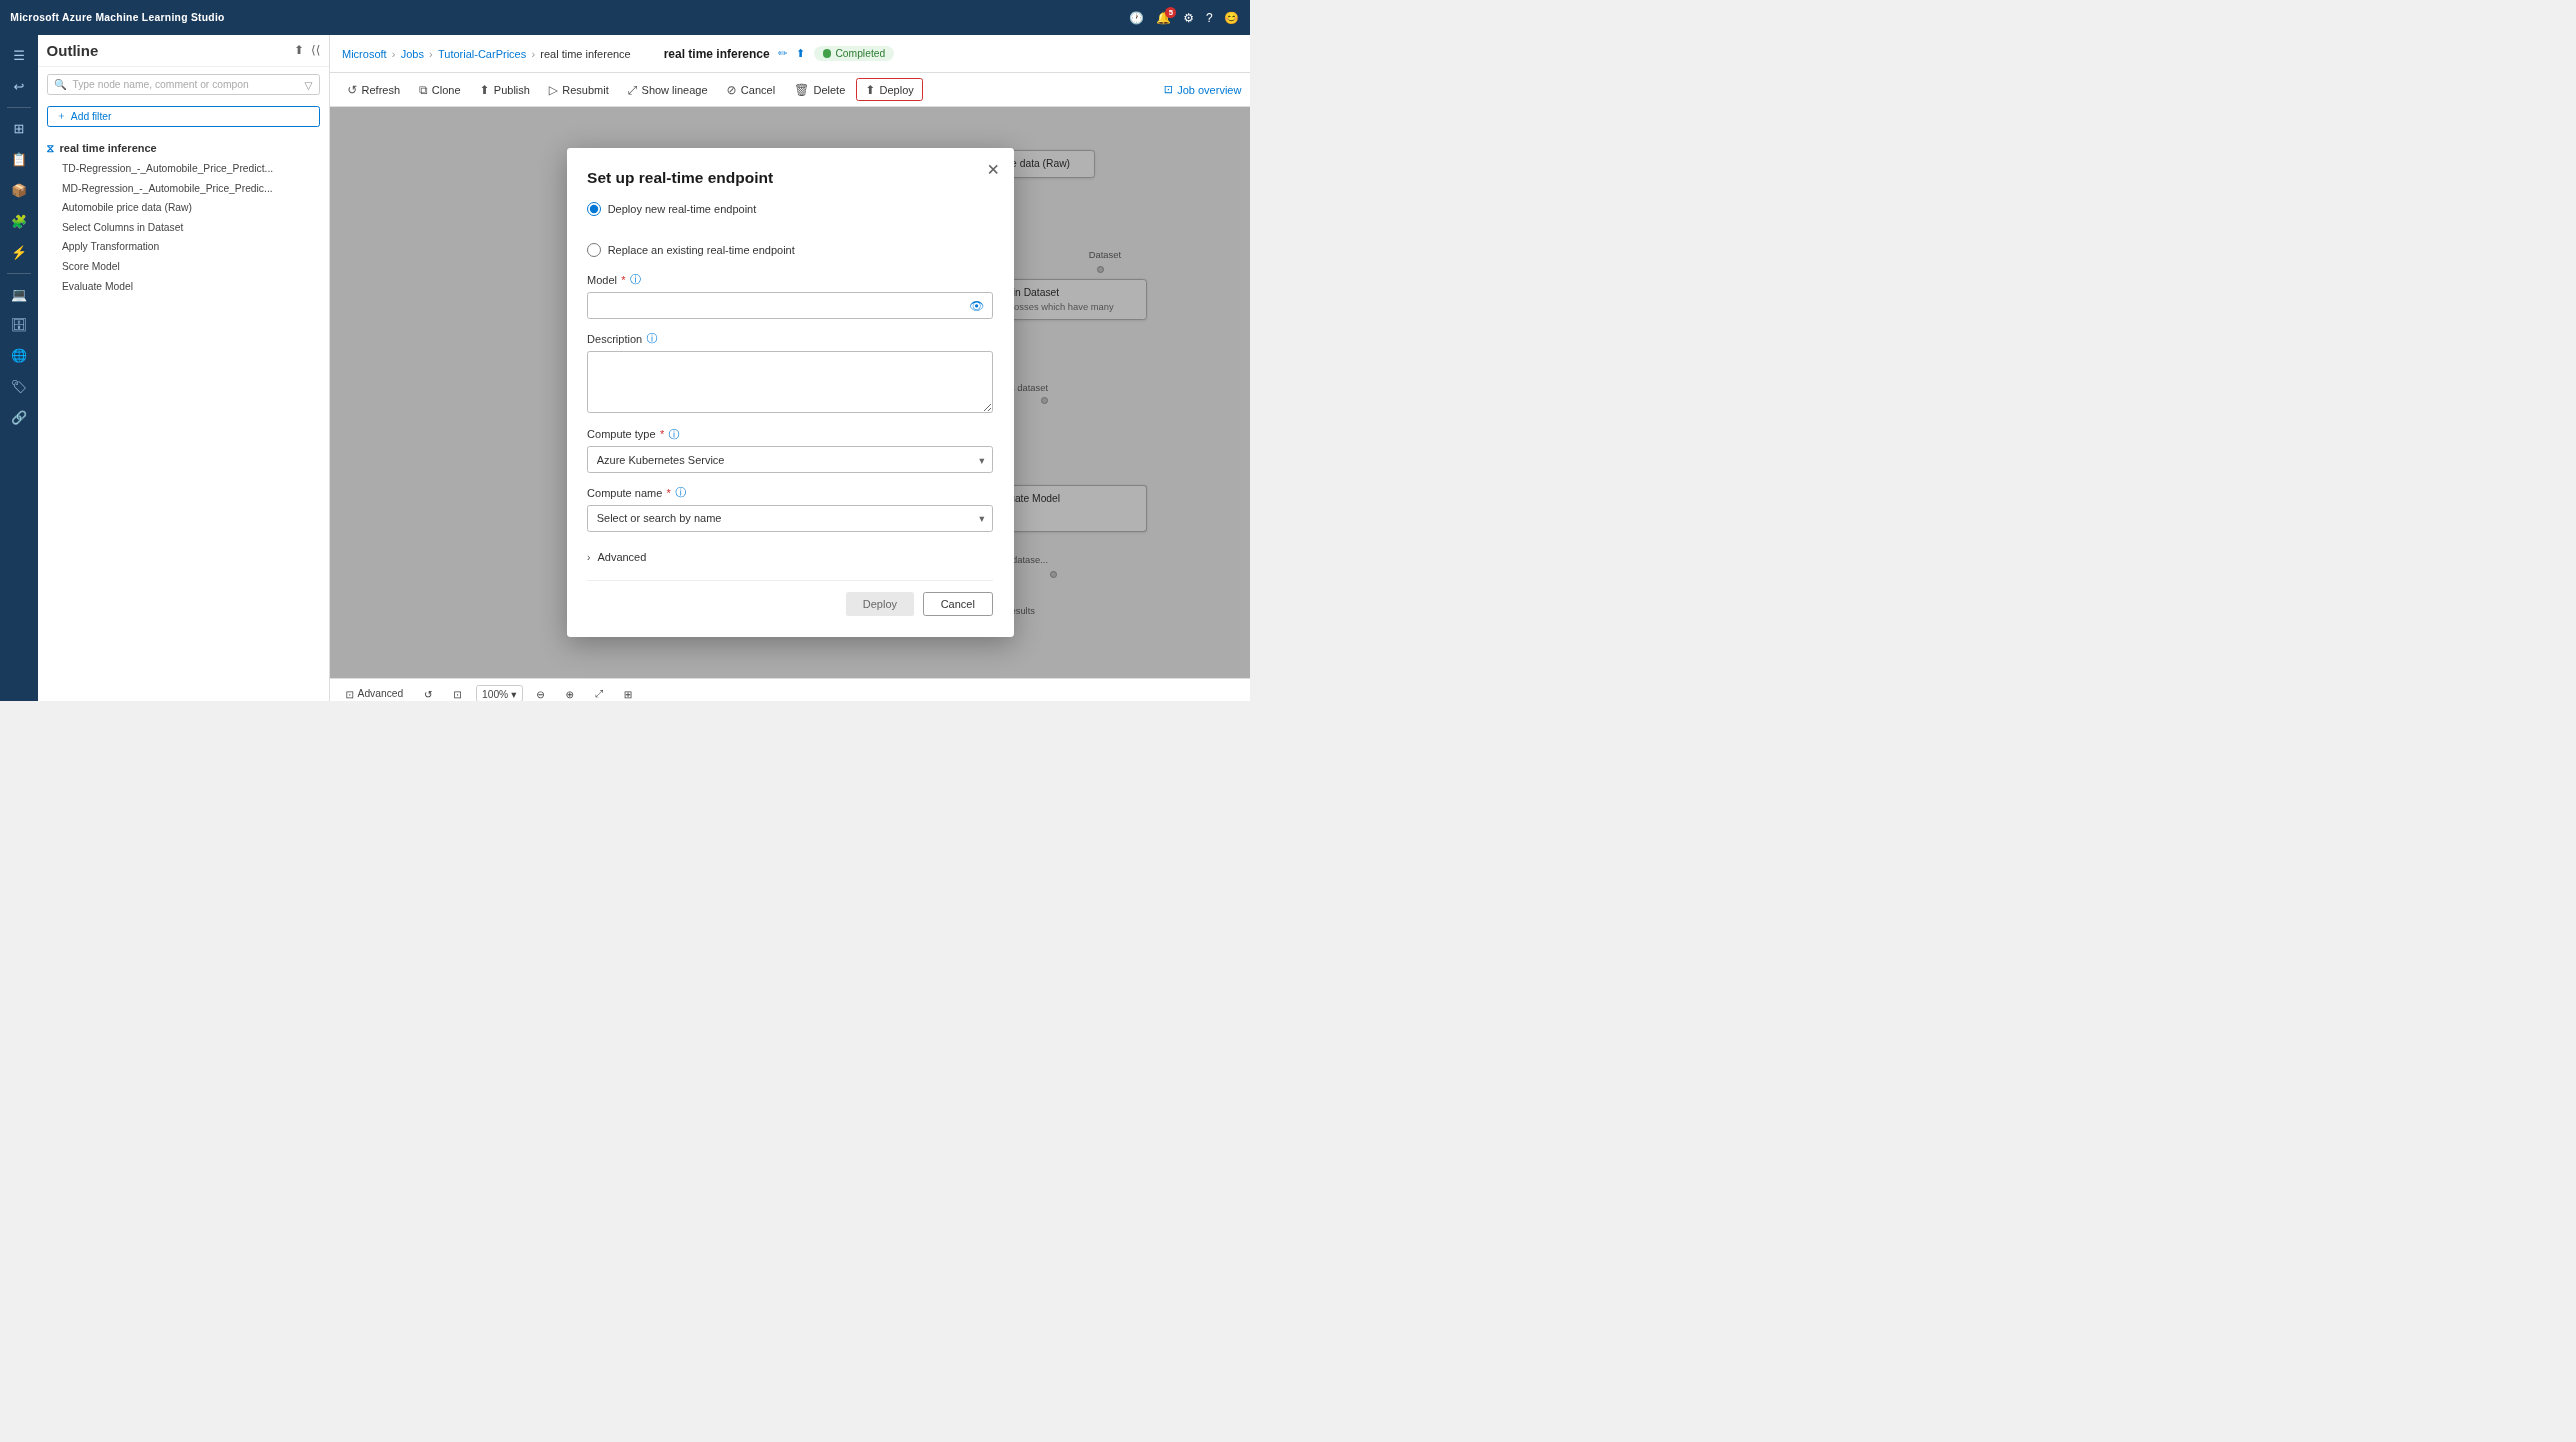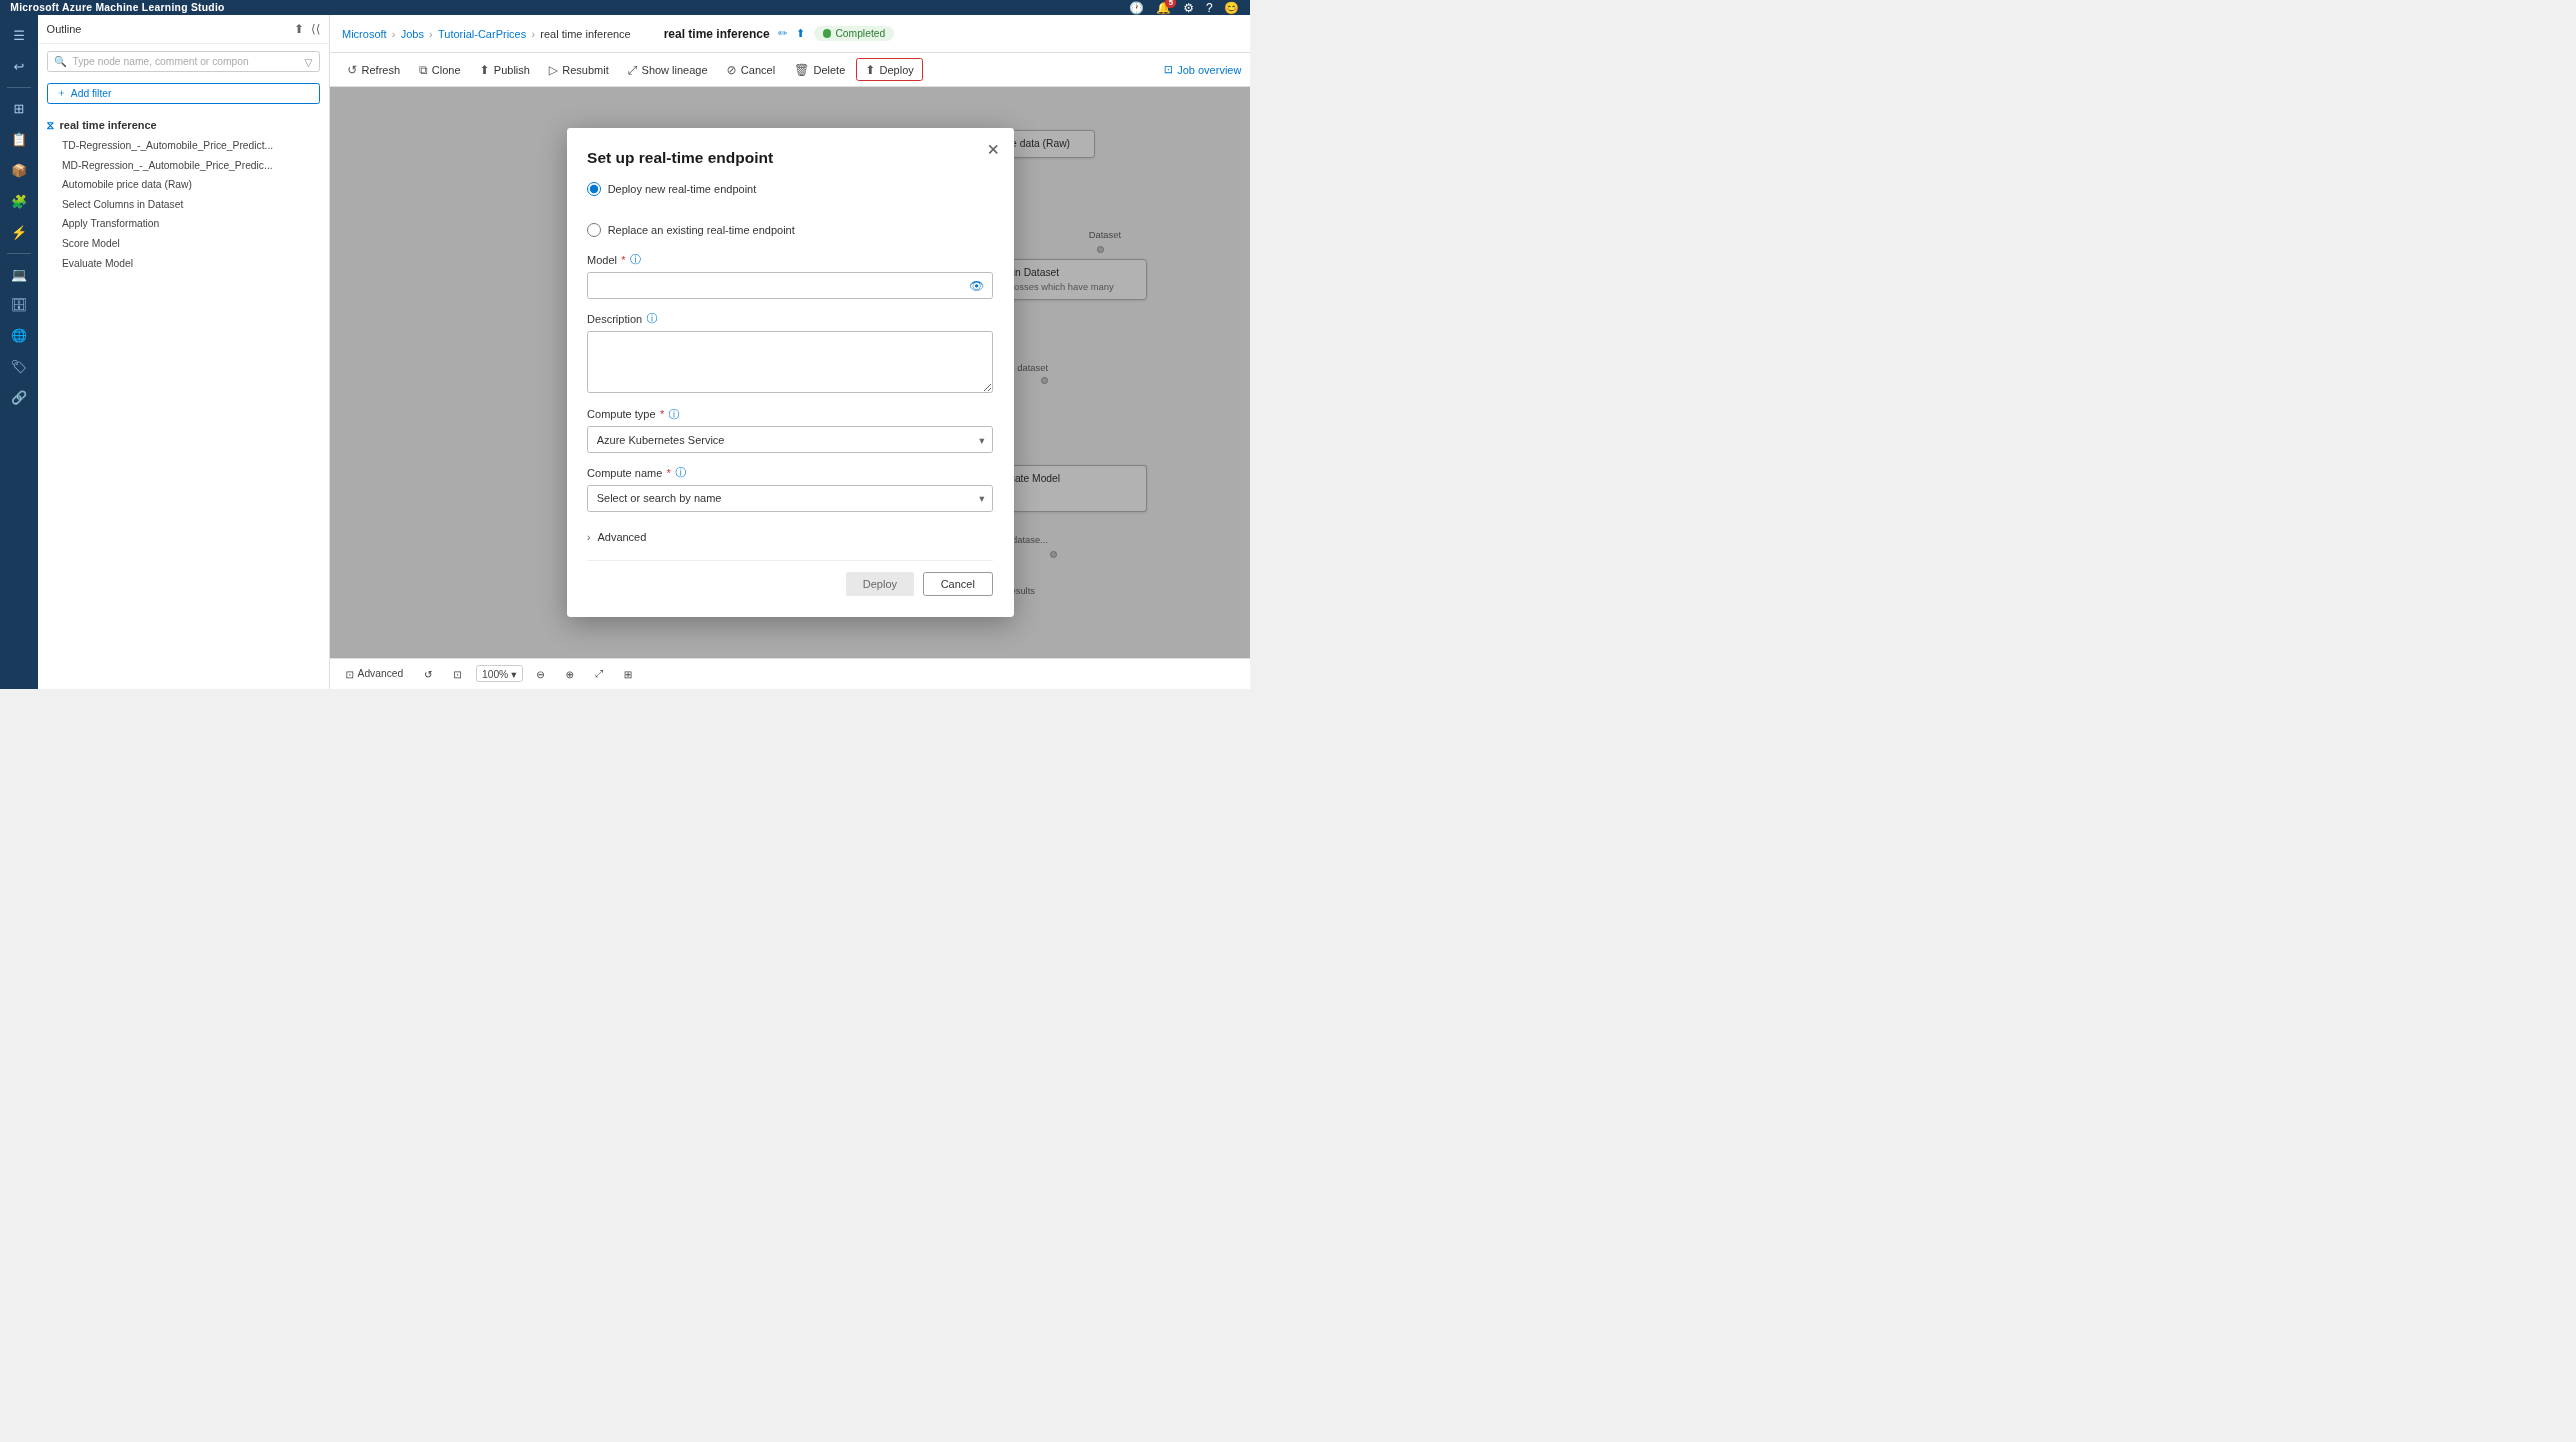--- a/index.html
+++ b/index.html
@@ -1,20 +1,20 @@
 <!DOCTYPE html>
 <html style="font-size:13.7px"><head>
   <meta charset="utf-8">
   <style>
     * { box-sizing: border-box; margin: 0; padding: 0; }
     body { font-family: 'Segoe UI', Arial, sans-serif; font-size: 11px; background: #f0f0f0; overflow: hidden; width: 1250px; height: 701px; }
 
     
     .top-bar {
-      height: 15px;
+      height: 35px;
       background: #1a3a5c;
       display: flex;
       align-items: center;
       padding: 0 10.3px;
       color: white;
       gap: 8.6px;
     }
     .top-bar-logo { font-size: 10.3px; font-weight: 600; letter-spacing: 0.3px; }
     .top-bar-right { margin-left: auto; display: flex; align-items: center; gap: 12px; }
     .top-bar-icon { color: white; font-size: 12px; cursor: pointer; }
@@ -69,21 +69,21 @@
       display: flex;
       flex-direction: column;
     }
     .left-panel-header {
       padding: 6.9px 8.6px;
       display: flex;
       align-items: center;
       justify-content: space-between;
       border-bottom: 0.9px solid #eee;
     }
-    .left-panel-title { font-size: 11px; font-weight: 400; color: #333; }
+    .left-panel-title { font-size: 15px; font-weight: 700; color: #333; }
     .left-panel-header-icons { display: flex; gap: 6.9px; color: #666; font-size: 12px; }
     .search-bar {
       margin: 6.9px 8.6px;
       border: 0.9px solid #ccc;
       border-radius: 2.6px;
       display: flex;
       align-items: center;
       padding: 3.4px 6.9px;
       gap: 5.2px;
       color: #888;

